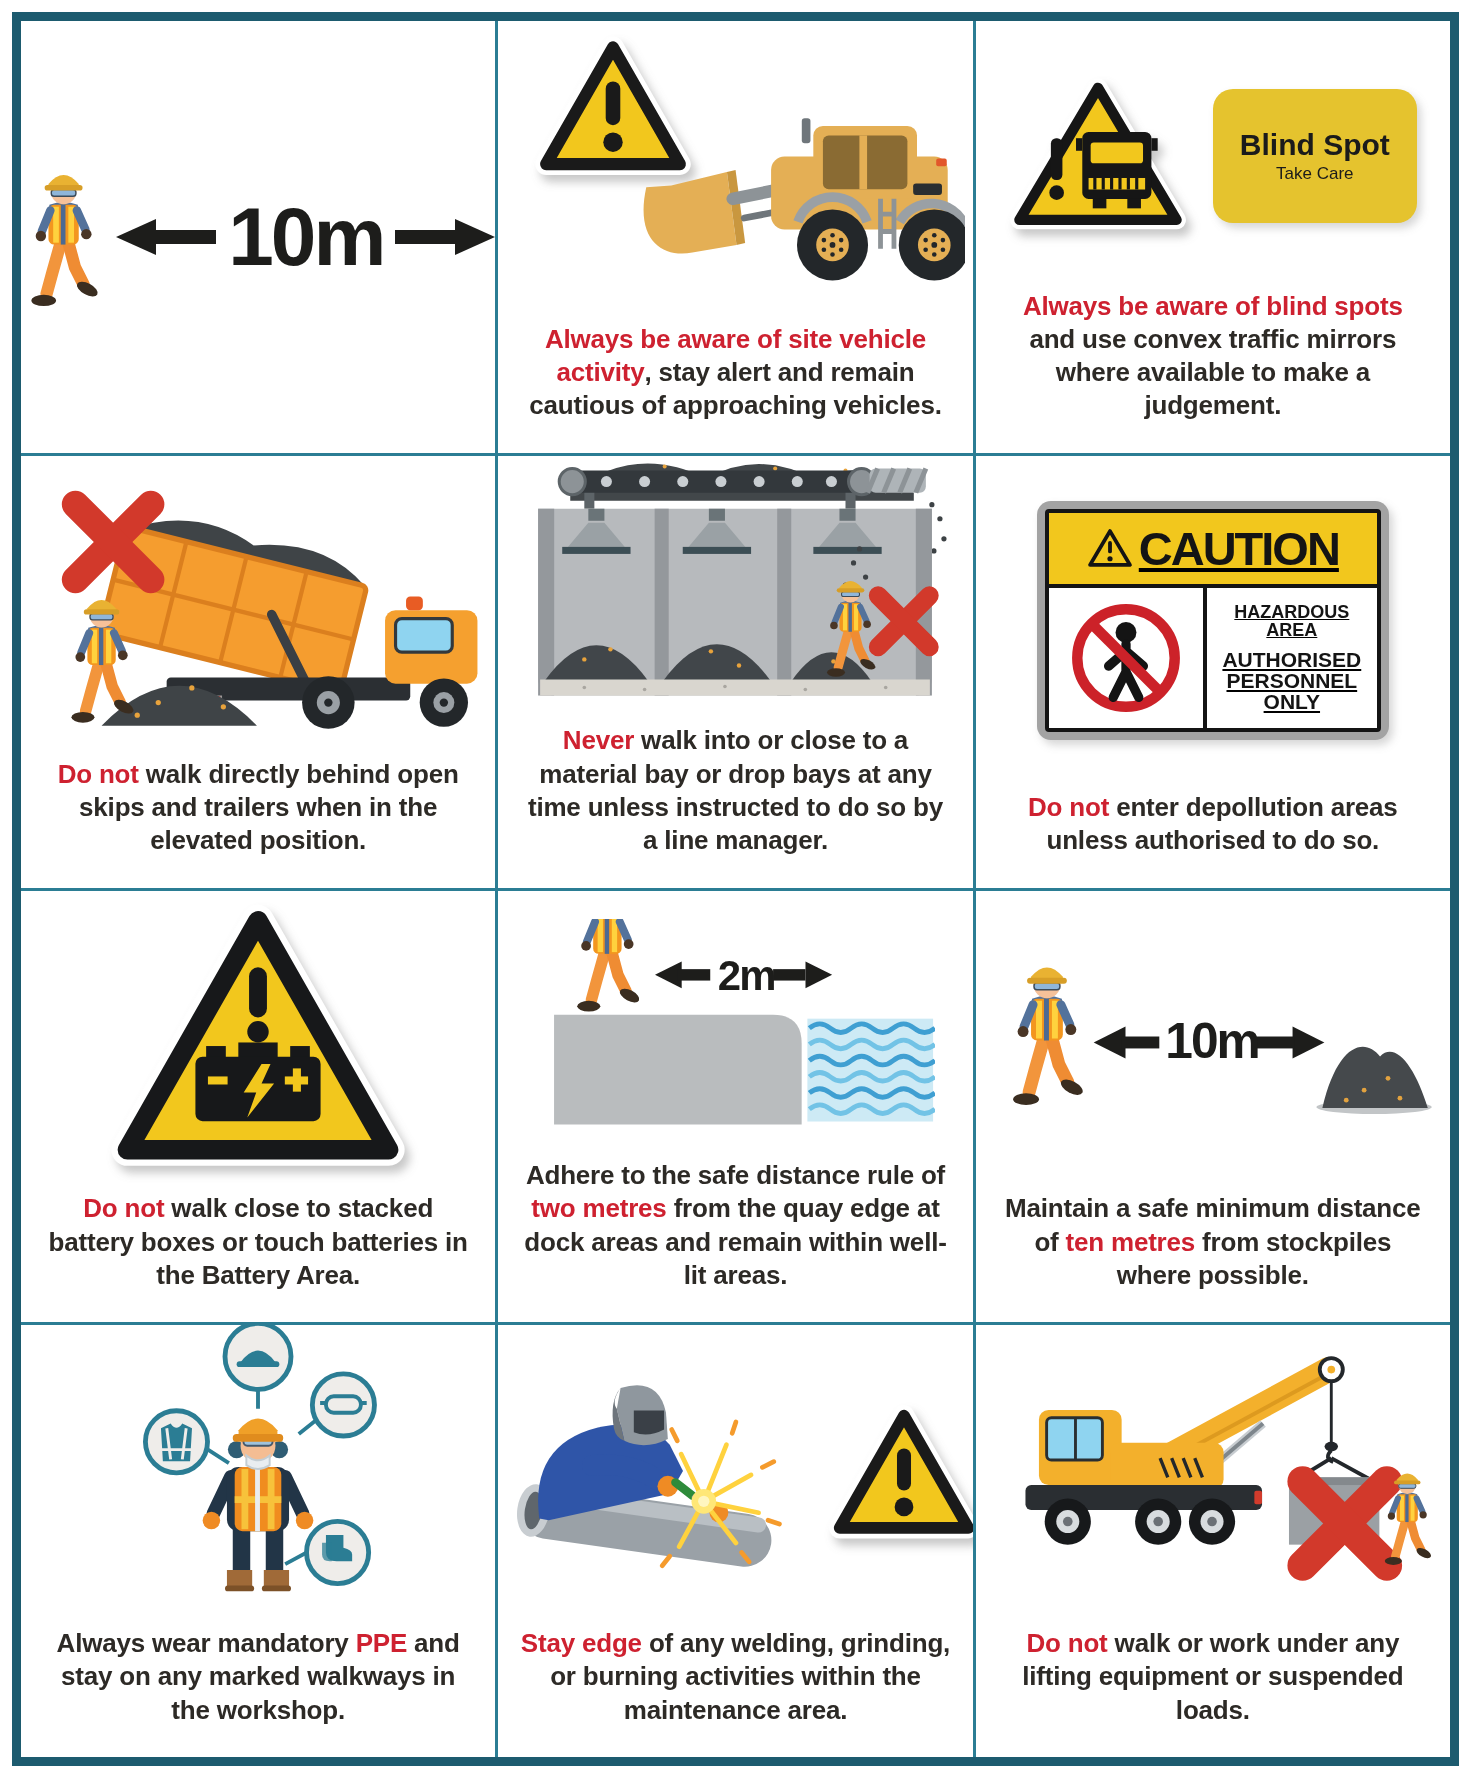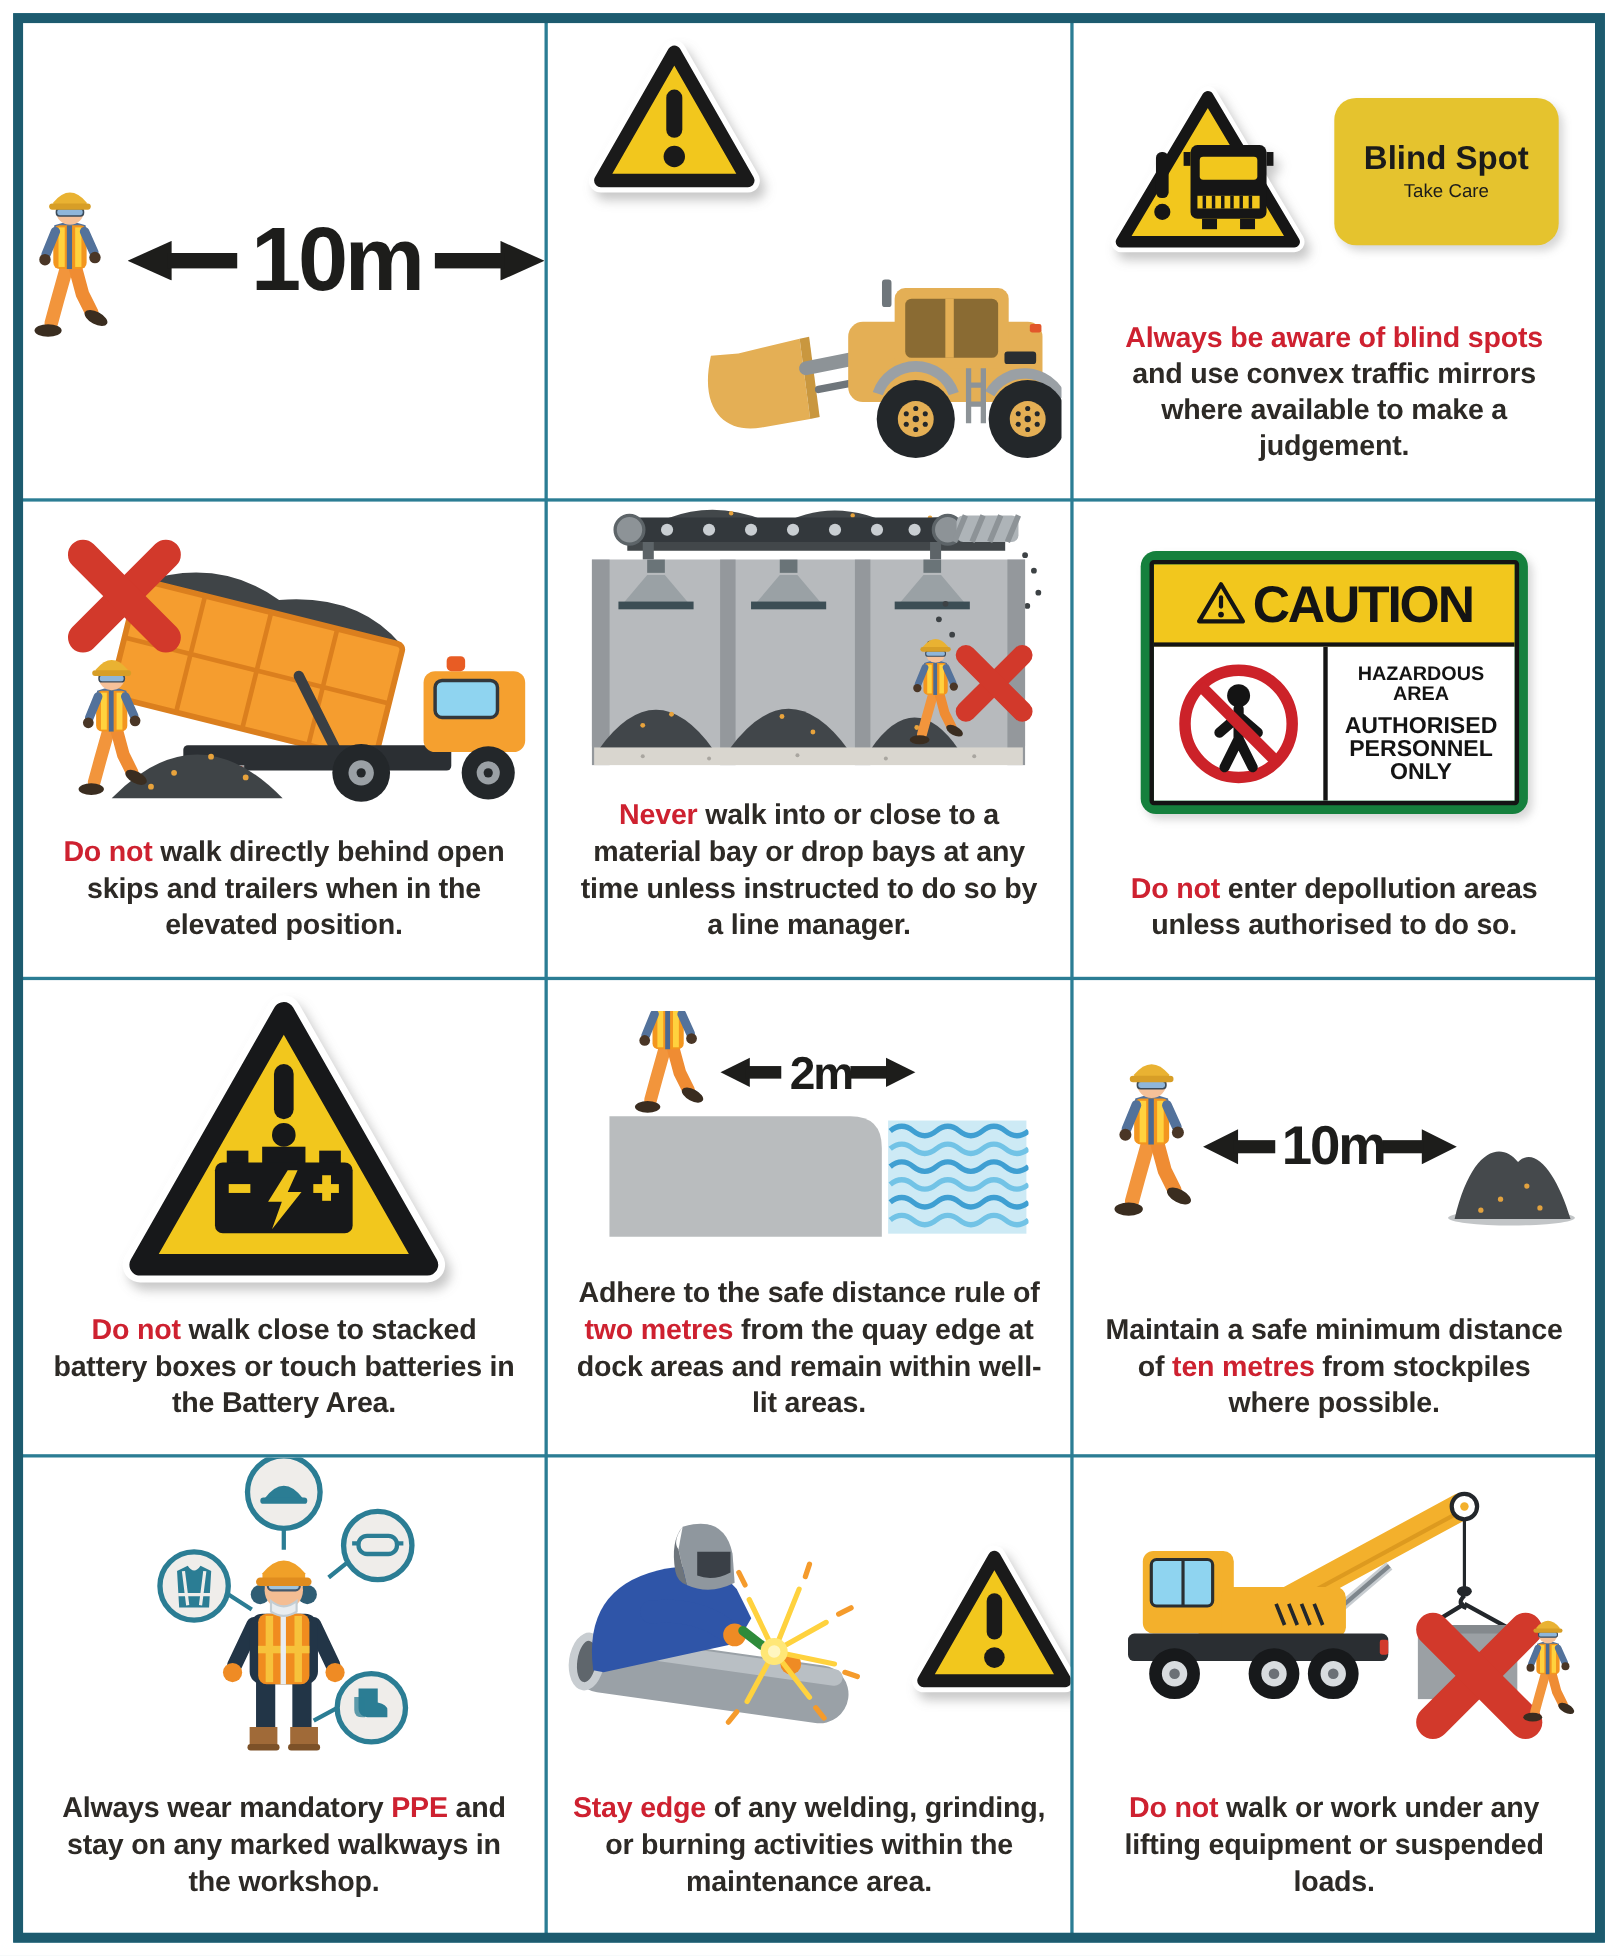--- a/index.html
+++ b/index.html
@@ -31,21 +31,21 @@
   .blind-title{font-size:30px;font-weight:800;}
   .blind-sub{font-size:17px;font-weight:500;margin-top:2px;}
 
   
   .tipper-svg{width:452px;height:252px;margin-top:4px;}
 
   
   .bay-svg{width:442px;height:292px;}
 
   
-  .caution-sign{width:336px;background:#15803d;border-radius:14px;padding:8px;}
+  .caution-sign{width:336px;background:#a3a3a3;border-radius:14px;padding:8px;text-decoration:underline;}
   .caution-inner{border:4px solid #141414;border-radius:4px;overflow:hidden;}
   .caution-head{background:#f2c71d;border-bottom:4px solid #141414;display:flex;align-items:center;justify-content:center;gap:6px;padding:8px 4px;}
   .caution-word{font-size:47px;font-weight:800;color:#141414;letter-spacing:-2px;}
   .caution-tri{width:46px;height:42px;}
   .caution-body{display:flex;background:#fff;}
   .caution-left{width:142px;border-right:4px solid #141414;display:flex;align-items:center;justify-content:center;padding:12px 6px;}
   .noentry{width:116px;height:116px;}
   .caution-texts{flex:1;display:flex;flex-direction:column;align-items:center;justify-content:center;gap:10px;padding:8px 4px;}
   .caution-line{font-weight:800;color:#141414;text-align:center;white-space:pre-line;line-height:1.0;}
   .caution-line.l1{font-size:18px;}
@@ -170,20 +170,21 @@
             <circle cx="318" cy="152" r="17" fill="#e4af55"></circle>
           <circle cx="318" cy="142" r="2.4" fill="#23272a"></circle>
             <circle cx="327" cy="147" r="2.4" fill="#23272a"></circle>
             <circle cx="327" cy="157" r="2.4" fill="#23272a"></circle>
             <circle cx="318" cy="162" r="2.4" fill="#23272a"></circle>
             <circle cx="309" cy="157" r="2.4" fill="#23272a"></circle>
             <circle cx="309" cy="147" r="2.4" fill="#23272a"></circle>
             <circle cx="318" cy="152" r="3" fill="#23272a"></circle>
         </svg>
       </div>
+      <p class="caption"><span></span><strong class="em">Always be aware of site vehicle activity</strong><span>, stay alert and remain cautious of approaching vehicles.</span></p>
     </section>
 
     <section class="cell">
       <div class="art">
         <div class="c3-row">
           <svg class="blindtri shadowed" viewBox="0 0 170 150">
             <path d="M85 10 L160 136 L10 136 Z" fill="#fff" stroke="#fff" stroke-width="18" stroke-linejoin="round"></path>
             <path d="M85 10 L160 136 L10 136 Z" fill="#f2c71d" stroke="#161616" stroke-width="10" stroke-linejoin="round"></path>
             <rect x="40" y="58" width="11" height="40" rx="5" fill="#161616"></rect>
             <circle cx="45.5" cy="110" r="7" fill="#161616"></circle>

